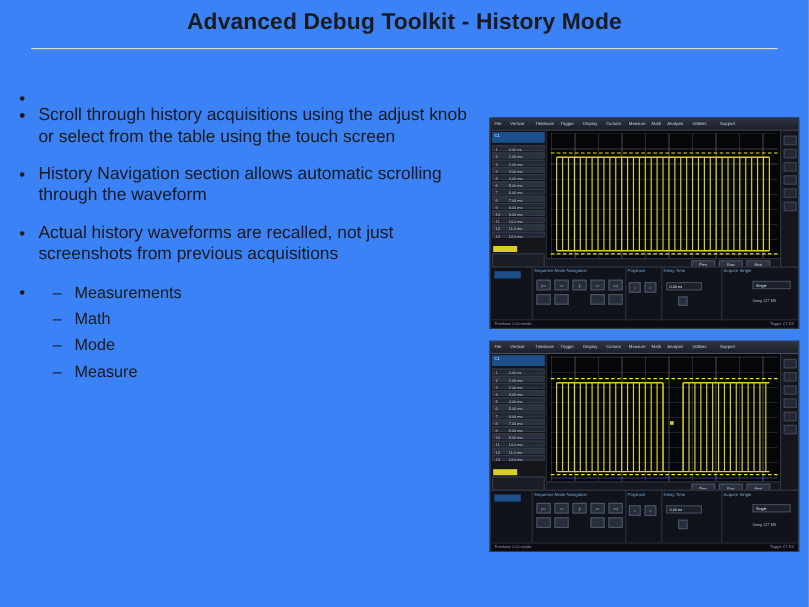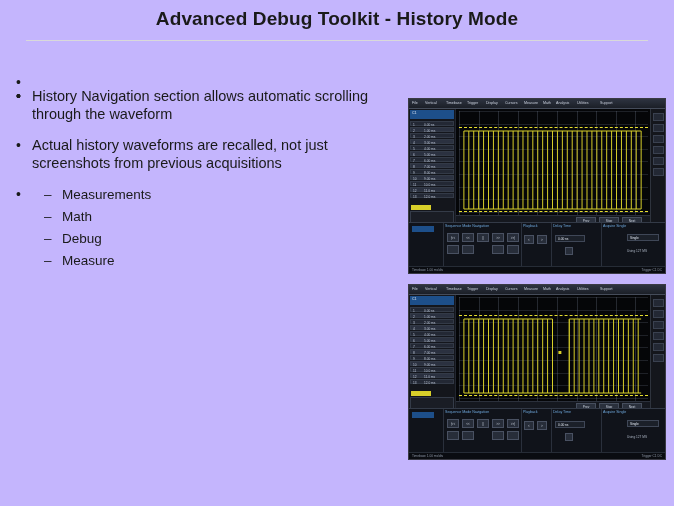--- a/index.html
+++ b/index.html
@@ -10,21 +10,21 @@
     width: 674px;
     height: 506px;
     background: #ffffff;
     font-family: "Liberation Sans", sans-serif;
     overflow: hidden;
   }
   .slide {
     position: relative;
     width: 674px;
     height: 506px;
-    background: #c4b5fd;
+    background: #3b82f6;
   }
   .title {
     position: absolute;
     top: 8px;
     left: 0;
     width: 674px;
     text-align: center;
     font-size: 19px;
     font-weight: bold;
     color: #1a1a1a;
@@ -333,20 +333,21 @@
     <div class="bullet">
       <span class="dot">•</span>
     </div>
 
     <div class="bullet">
       <span class="dot">•</span>
     </div>
 
     <div class="bullet">
       <span class="dot">•</span>
+      <span>Scroll through history acquisitions using the adjust knob or select from the table using the touch screen</span>
     </div>
 
     <div class="bullet">
       <span class="dot">•</span>
       <span>History Navigation section allows automatic scrolling through the waveform</span>
     </div>
 
     <div class="bullet">
       <span class="dot">•</span>
       <span>Actual history waveforms are recalled, not just screenshots from previous acquisitions</span>
@@ -358,21 +359,21 @@
         <div class="subbullet">
           <span class="dash">–</span>
           <span>Measurements</span>
         </div>
         <div class="subbullet">
           <span class="dash">–</span>
           <span>Math</span>
         </div>
         <div class="subbullet">
           <span class="dash">–</span>
-          <span>Debug</span>
+          <span>Mode</span>
         </div>
         <div class="subbullet">
           <span class="dash">–</span>
           <span>Measure</span>
         </div>
       </div>
     </div>
 
   </div>
 

